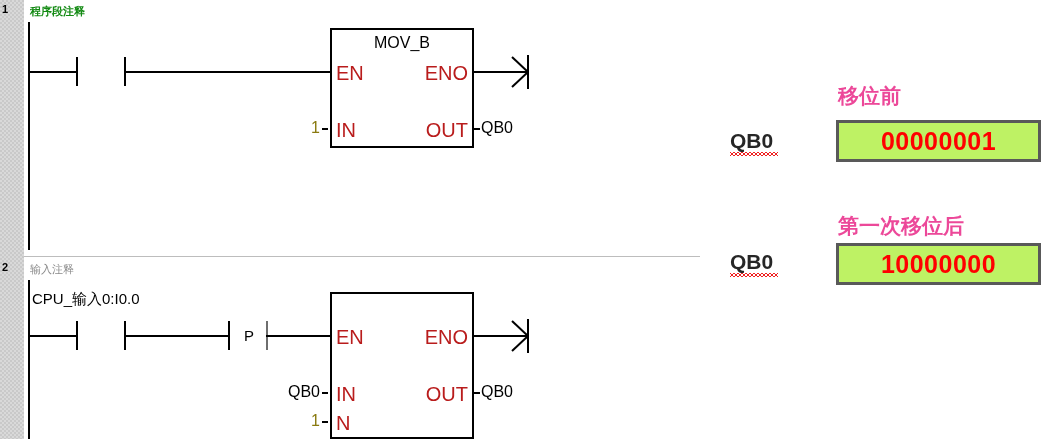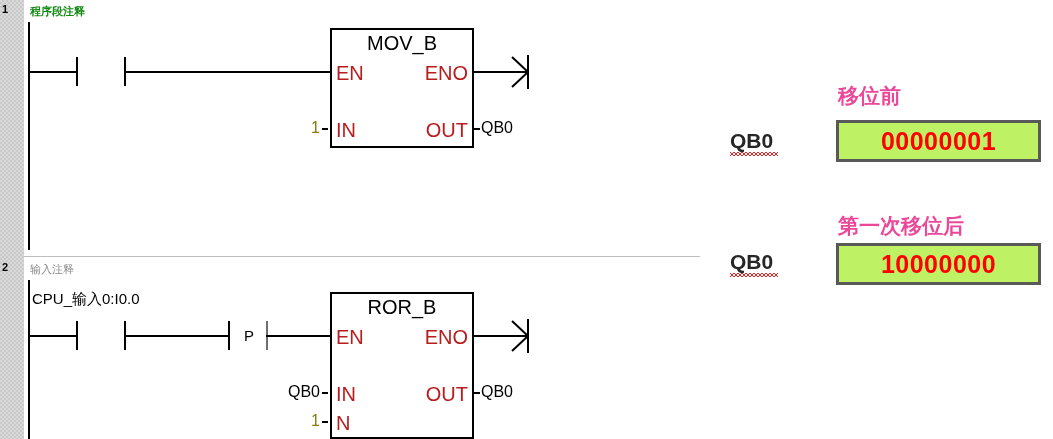--- a/index.html
+++ b/index.html
@@ -132,21 +132,21 @@
   .fb {
     position: absolute;
     border: 2px solid #000;
     background: #fff;
     box-sizing: border-box;
   }
   .fb-title {
     position: absolute;
     left: 0; right: 0;
     text-align: center;
-    font-size: 20px;
+    font-size: 16px;
     line-height: 18px;
     color: #000;
     white-space: nowrap;
   }
   .pin {
     position: absolute;
     font-size: 20px;
     line-height: 18px;
     color: #b91c1c;
     white-space: nowrap;
@@ -320,21 +320,20 @@
       <div class="vbar" style="left:76px;  top:65px; height:29px;"></div>
       <div class="vbar" style="left:124px; top:65px; height:29px;"></div>
       <div class="wire" style="left:124px; top:79px; width:106px;"></div>
 
       <div class="vbar" style="left:228px; top:65px; height:29px;"></div>
       <div class="edge-letter" style="left:244px; top:72px;">P</div>
       <div class="vbar-thin" style="left:266px; top:65px; height:29px;"></div>
       <div class="wire" style="left:266px; top:79px; width:64px;"></div>
 
       <div class="fb" style="left:330px; top:36px; width:144px; height:147px;">
-        <div class="fb-title" style="top:4px;">ROR_B</div>
         <div class="pin pin-left" style="top:34px;">EN</div>
         <div class="pin pin-right" style="top:34px;">ENO</div>
         <div class="pin pin-left" style="top:91px;">IN</div>
         <div class="pin pin-right" style="top:91px;">OUT</div>
         <div class="pin pin-left" style="top:120px;">N</div>
       </div>
 
       <div class="pin-operand" style="left:259px; top:127px; width:61px;">QB0</div>
       <div class="tick" style="left:322px; top:136px;"></div>
 

